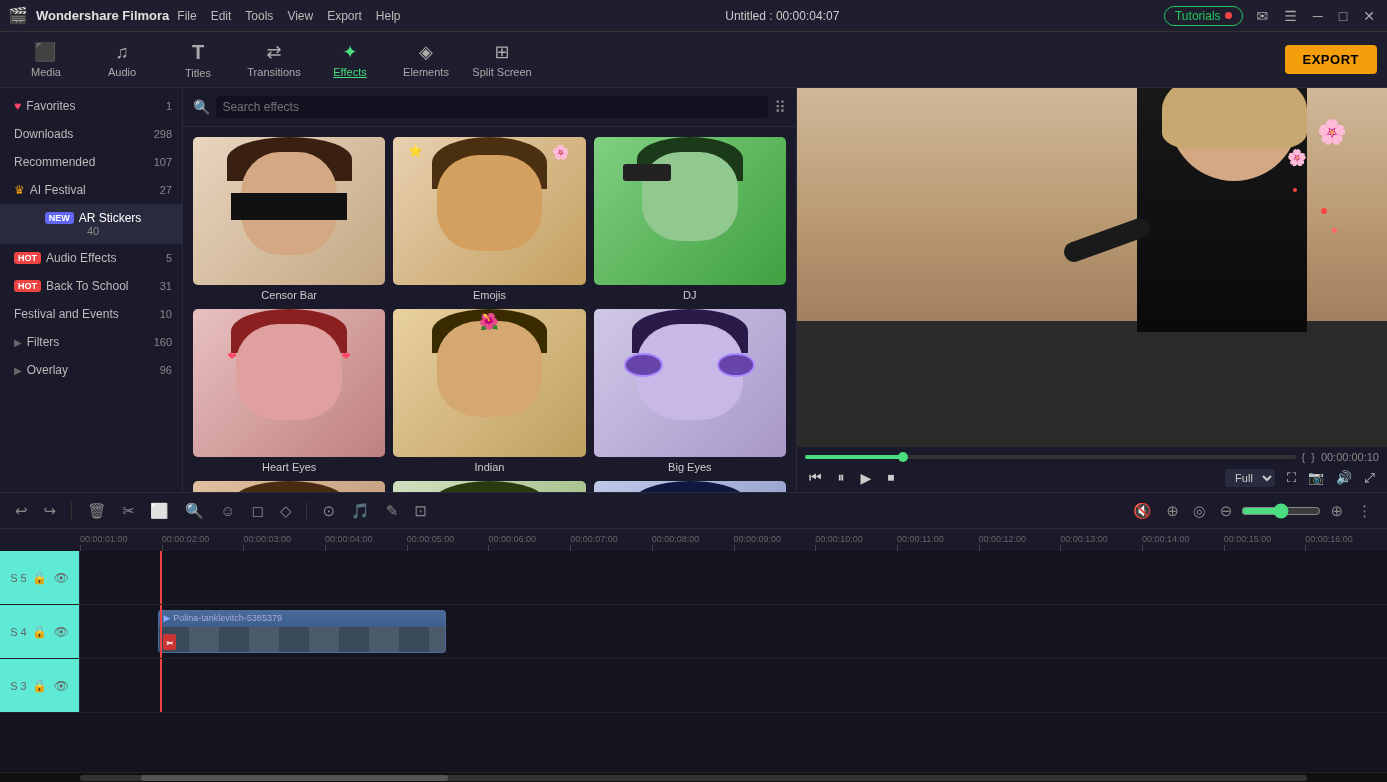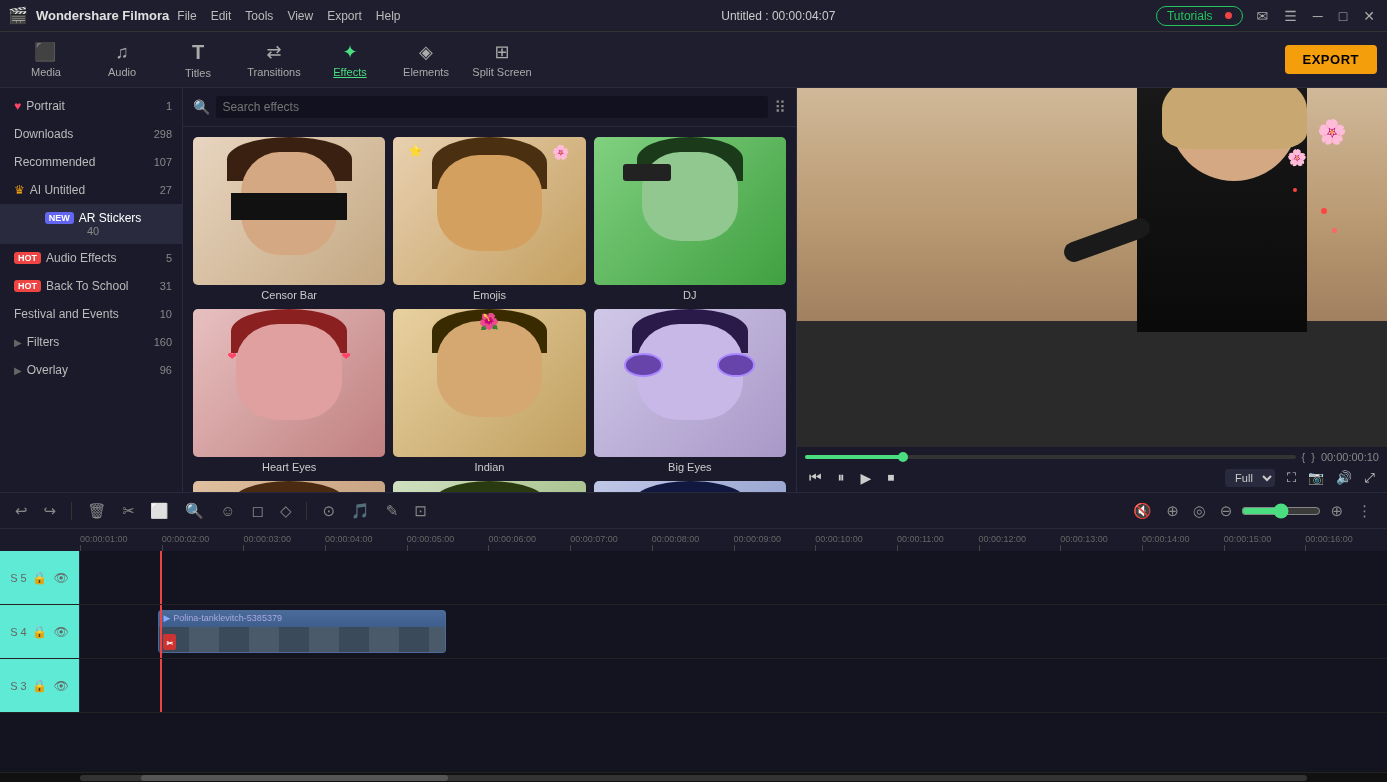--- a/index.html
+++ b/index.html
@@ -22,21 +22,21 @@
     #titlebar .center { color: #ccc; font-size: 12px; }
     #titlebar .right { display: flex; align-items: center; gap: 10px; }
     .tutorials-btn {
       background: transparent;
       border: 1.5px solid #22c55e;
       color: #22c55e;
       border-radius: 12px;
       padding: 2px 10px;
       font-size: 12px;
       cursor: pointer;
-      display: flex; align-items: center; gap: 12px;
+      display: flex; align-items: center; gap: 4px;
     }
     .tutorials-btn .dot { width: 7px; height: 7px; background: #ef4444; border-radius: 50%; }
     .win-controls { display: flex; gap: 8px; color: #aaa; font-size: 14px; }
     .win-controls span { cursor: pointer; padding: 0 4px; }
 
     
     #toolbar {
       height: 56px;
       background: #1e1e2e;
       display: flex;
@@ -405,21 +405,21 @@
   <button class="export-btn">EXPORT</button>
 </div>
 
 <div id="main">
 
   <div id="sidebar">
 
     <div class="sidebar-item">
       <div class="left-part">
         <span class="heart-icon">♥</span>
-        <span>Portrait</span>
+        <span>Favorites</span>
       </div>
       <span class="badge-count">1</span>
     </div>
 
     <div class="sidebar-item">
       <div class="left-part">
         <span>Downloads</span>
       </div>
       <span class="badge-count">298</span>
     </div>
@@ -427,21 +427,21 @@
     <div class="sidebar-item">
       <div class="left-part">
         <span>Recommended</span>
       </div>
       <span class="badge-count">107</span>
     </div>
 
     <div class="sidebar-item">
       <div class="left-part">
         <span class="crown-icon">♛</span>
-        <span>AI Untitled</span>
+        <span>AI Festival</span>
       </div>
       <span class="badge-count">27</span>
     </div>
 
     <div class="sidebar-item active">
       <div class="left-part">
         <span class="tag-new">NEW</span>
         <span>AR Stickers</span>
       </div>
       <span class="badge-count">40</span>

